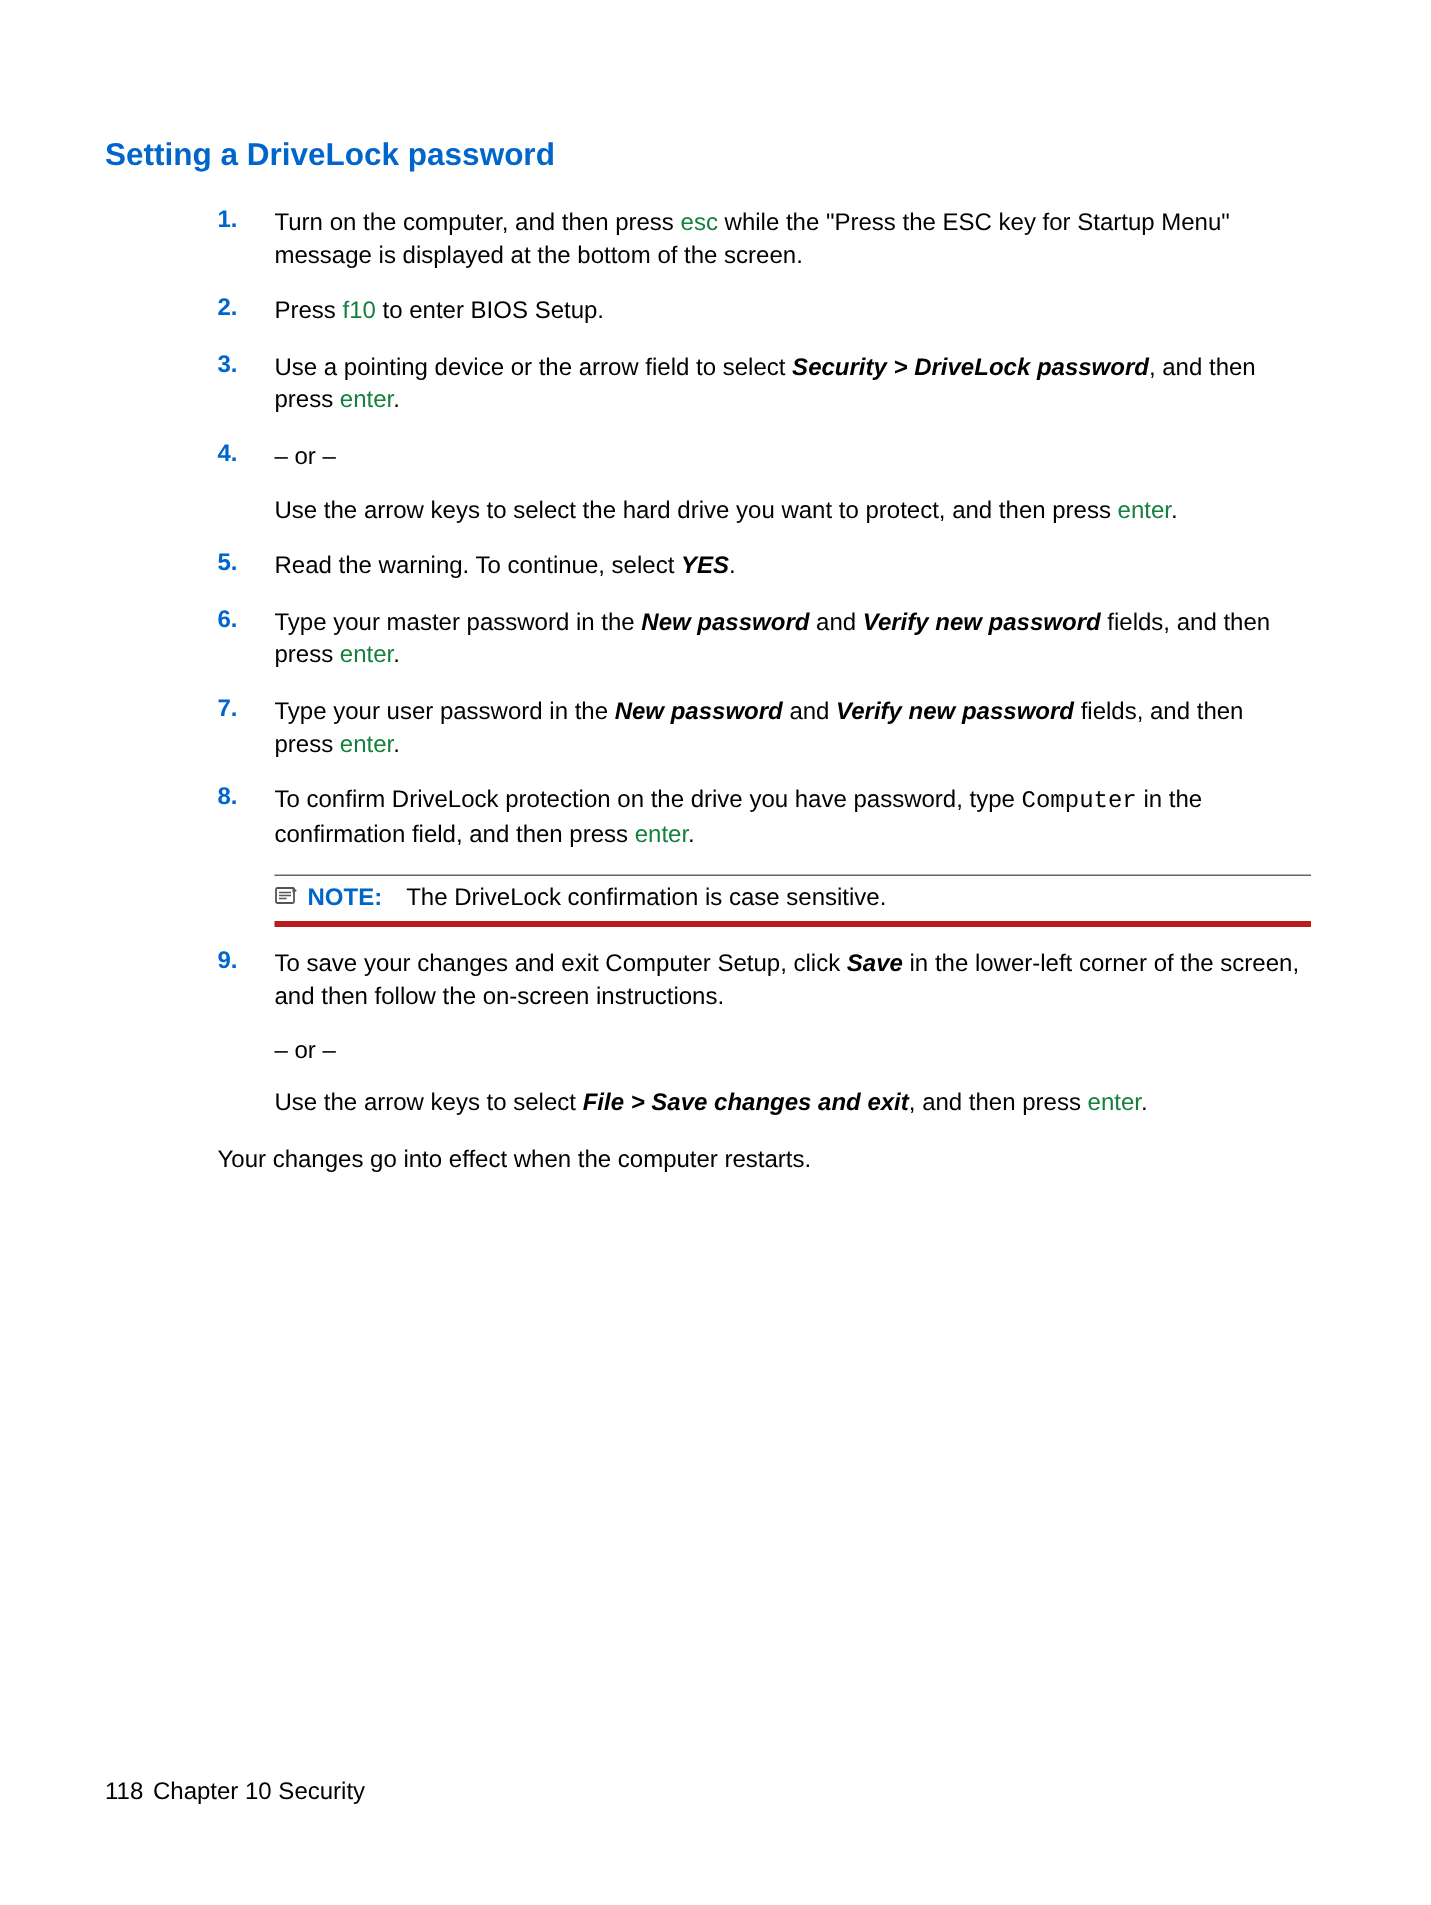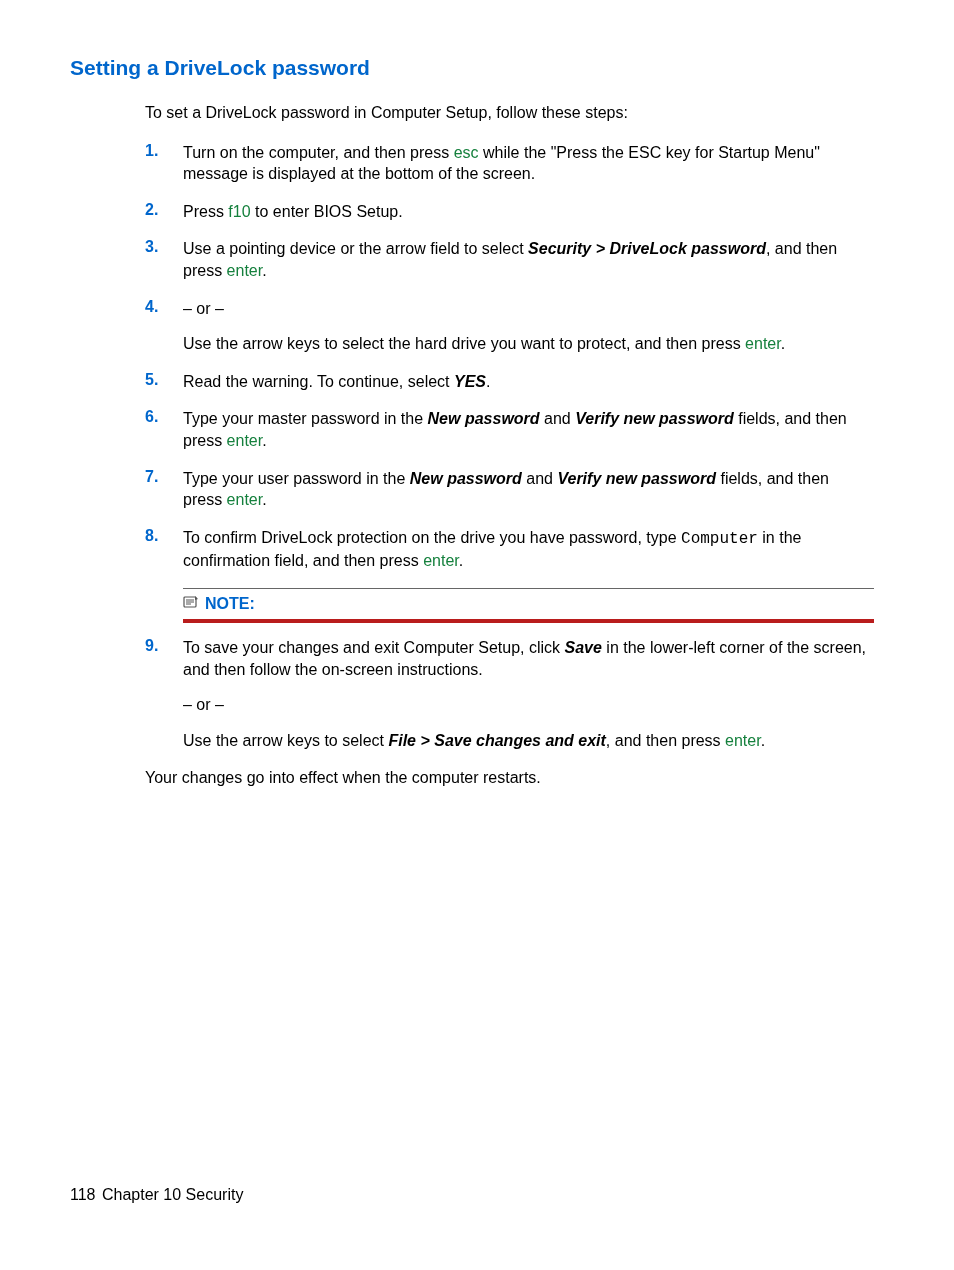--- a/index.html
+++ b/index.html
@@ -4,21 +4,21 @@
 <style>
   * { box-sizing: border-box; }
   html, body {
     margin: 0; padding: 0; background: #fff; color: #000;
     font-family: Arial, Helvetica, sans-serif;
     width: 954px;
   }
   .page {
     width: 954px;
     min-height: 1270px;
-    padding: 56px 80px 0 70px;
+    padding: 92px 80px 0 70px;
     position: relative;
   }
   .heading {
     color: #0066cc;
     font-size: 21px;
     font-weight: bold;
     margin: 0 0 22px 0;
   }
   .intro {
     font-size: 16px;
@@ -77,37 +77,37 @@
     bottom: 66px;
     font-size: 16px;
   }
   .footer .chap { margin-left: 2px; }
 </style>
 </head>
 <body>
 
 <div class="page">
   <h2 class="heading">Setting a DriveLock password</h2>
-  <p class="intro">To set a DriveLock password in Computer Setup, follow these steps:</p>
   <div class="steps" id="steps">
       <div class="step"><span class="step-num">1.</span><span class="step-body"><p><span>Turn on the computer, and then press </span><span class="hi">esc</span><span> while the "Press the ESC key for Startup Menu" message is displayed at the bottom of the screen.</span></p></span></div>
       <div class="step"><span class="step-num">2.</span><span class="step-body"><p><span>Press </span><span class="hi">f10</span><span> to enter BIOS Setup.</span></p></span></div>
       <div class="step"><span class="step-num">3.</span><span class="step-body"><p><span>Use a pointing device or the arrow field to select </span><span class="bold">Security &gt; DriveLock password</span><span>, and then press </span><span class="hi">enter</span><span>.</span></p></span></div>
       <div class="step"><span class="step-num">4.</span><span class="step-body"><p><span>– or –</span></p><p><span>Use the arrow keys to select the hard drive you want to protect, and then press </span><span class="hi">enter</span><span>.</span></p></span></div>
       <div class="step"><span class="step-num">5.</span><span class="step-body"><p><span>Read the warning. To continue, select </span><span class="bold">YES</span><span>.</span></p></span></div>
       <div class="step"><span class="step-num">6.</span><span class="step-body"><p><span>Type your master password in the </span><span class="bold">New password</span><span> and </span><span class="bold">Verify new password</span><span> fields, and then press </span><span class="hi">enter</span><span>.</span></p></span></div>
       <div class="step"><span class="step-num">7.</span><span class="step-body"><p><span>Type your user password in the </span><span class="bold">New password</span><span> and </span><span class="bold">Verify new password</span><span> fields, and then press </span><span class="hi">enter</span><span>.</span></p></span></div>
       <div class="step"><span class="step-num">8.</span><span class="step-body"><p><span>To confirm DriveLock protection on the drive you have password, type </span><span class="mono">Computer</span><span> in the confirmation field, and then press </span><span class="hi">enter</span><span>.</span></p></span></div>
       <div class="note-box">
         <span class="note-icon"><svg viewBox="0 0 16 14" width="16" height="14">
             <rect x="1" y="2" width="12" height="10" rx="1" fill="none" stroke="#555" stroke-width="1.2"></rect>
             <path d="M3 5h8M3 7h8M3 9h5" stroke="#555" stroke-width="1"></path>
             <path d="M12 1l3 3-3 1z" fill="#555"></path>
           </svg></span>
         <span class="note-label">NOTE:</span>
+        <span>The DriveLock confirmation is case sensitive.</span>
       </div>
       <div class="step"><span class="step-num">9.</span><span class="step-body"><p><span>To save your changes and exit Computer Setup, click </span><span class="bold">Save</span><span> in the lower-left corner of the screen, and then follow the on-screen instructions.</span></p><p><span>– or –</span></p><p><span>Use the arrow keys to select </span><span class="bold">File &gt; Save changes and exit</span><span>, and then press </span><span class="hi">enter</span><span>.</span></p></span></div>
     </div>
   <p class="closing">Your changes go into effect when the computer restarts.</p>
   <div class="footer">
     <span>118</span>
     <span class="chap">Chapter 10   Security</span>
   </div>
 </div>
 

